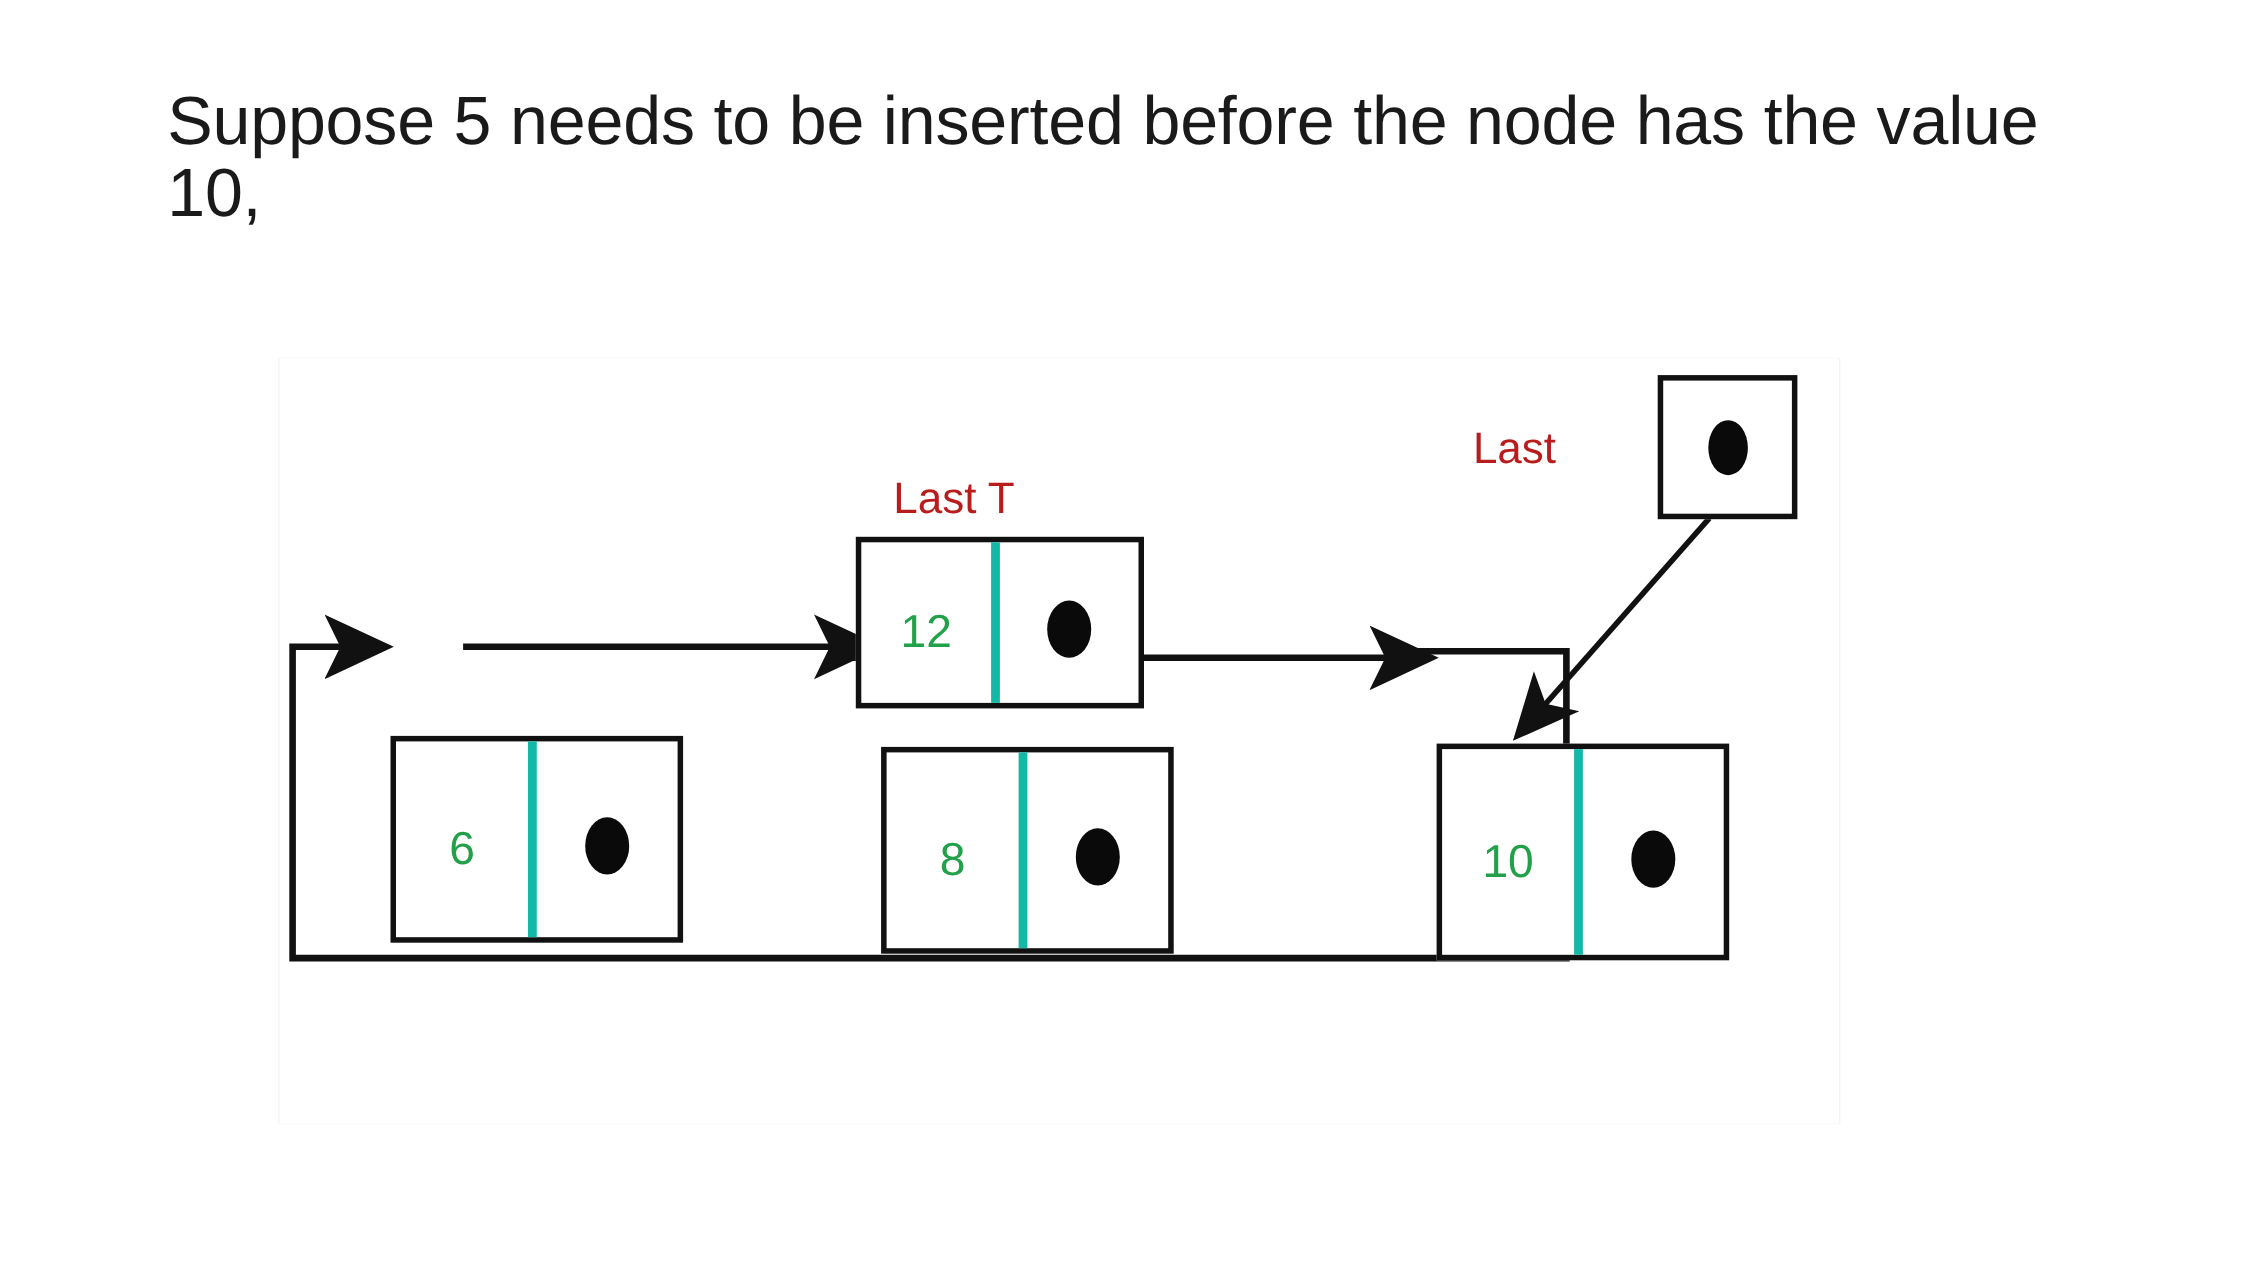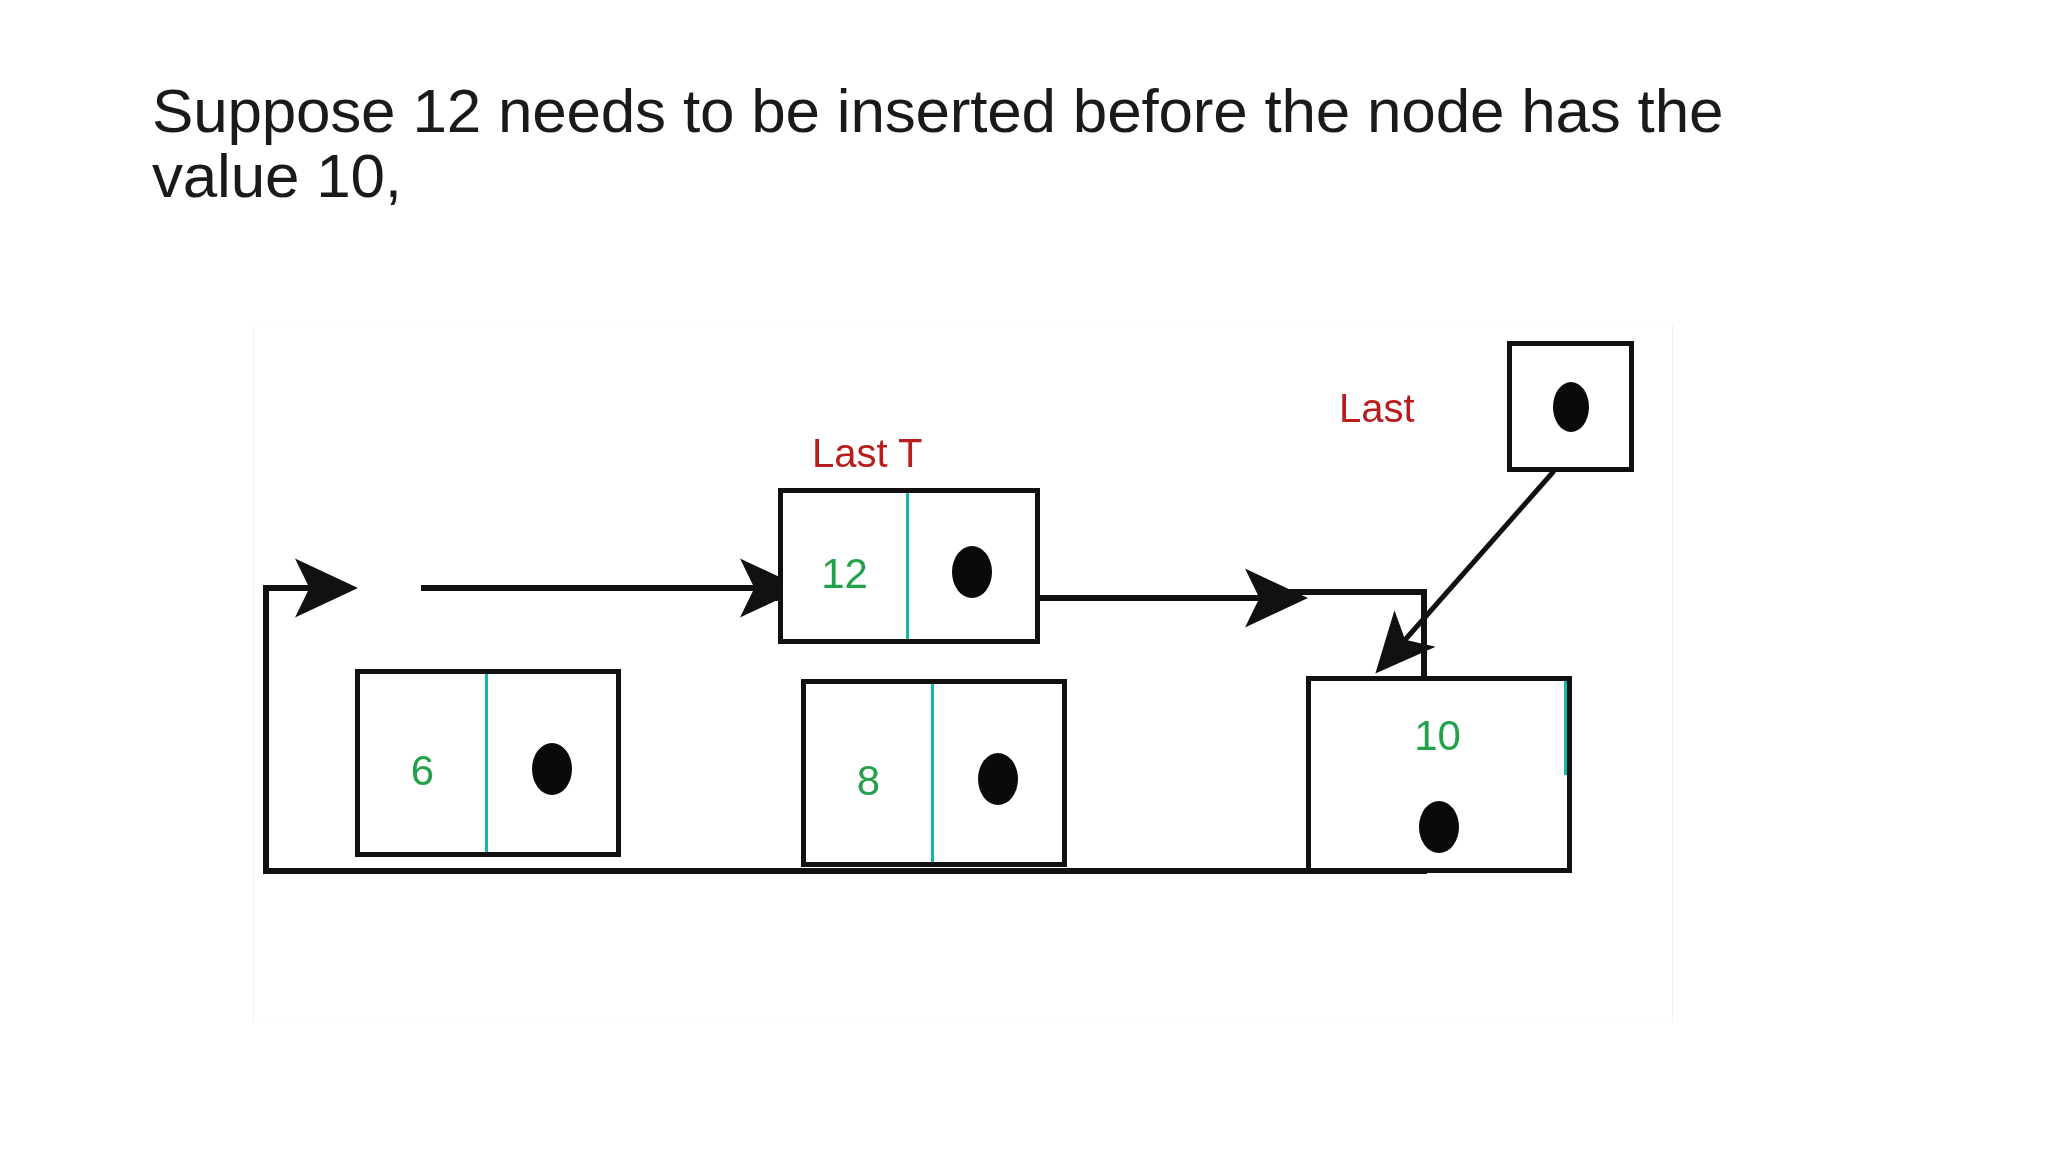--- a/index.html
+++ b/index.html
@@ -60,21 +60,21 @@
     position: absolute;
     box-sizing: border-box;
     border: 5px solid #111111;
     background: #ffffff;
     display: flex;
     flex-direction: row;
     align-items: stretch;
   }
   .node-cell-data {
     flex: 1 1 50%;
-    border-right: 3px solid #14b8a6;
+    border-right: 8px solid #14b8a6;
     display: flex;
     align-items: center;
     justify-content: center;
     box-sizing: border-box;
   }
   .node-cell-link {
     flex: 1 1 50%;
     display: flex;
     align-items: center;
     justify-content: center;
@@ -122,21 +122,21 @@
     font-size: 40px;
     font-weight: 400;
     color: #b91c1c;
     line-height: 1;
     white-space: nowrap;
   }
 </style>
 </head>
 <body>
 
-<div class="slide-title">Suppose 12 needs to be inserted before the node has the value 10,</div>
+<div class="slide-title">Suppose 5 needs to be inserted before the node has the value 10,</div>
 
 <div class="diagram-frame">
 
   <svg class="diagram-svg" viewBox="0 0 1420 697">
     <defs>
       <marker id="arrowHead" markerWidth="11" markerHeight="11" refX="9" refY="5.5" orient="auto" markerUnits="strokeWidth">
         <path d="M0,0.6 L10.5,5.5 L0,10.4 L2.4,5.5 Z" fill="#111111"></path>
       </marker>
       <marker id="arrowHeadThin" markerWidth="13" markerHeight="13" refX="10" refY="6.5" orient="auto" markerUnits="strokeWidth">
         <path d="M0,1 L12,6.5 L0,12 L3,6.5 Z" fill="#111111"></path>
@@ -180,21 +180,21 @@
 
   <div class="node-box" style="left: 547px; top: 353px; width: 266px; height: 188px;">
     <div class="node-cell-data">
       <span class="node-value">8</span>
     </div>
     <div class="node-cell-link">
       <span class="link-dot"></span>
     </div>
   </div>
 
-  <div class="node-box" style="left: 1052px; top: 350px; width: 266px; height: 197px; flex-direction: column;">
+  <div class="node-box" style="left: 1052px; top: 350px; width: 266px; height: 197px;">
     <div class="node-cell-data">
       <span class="node-value">10</span>
     </div>
     <div class="node-cell-link">
       <span class="link-dot"></span>
     </div>
   </div>
 
 </div>
 

